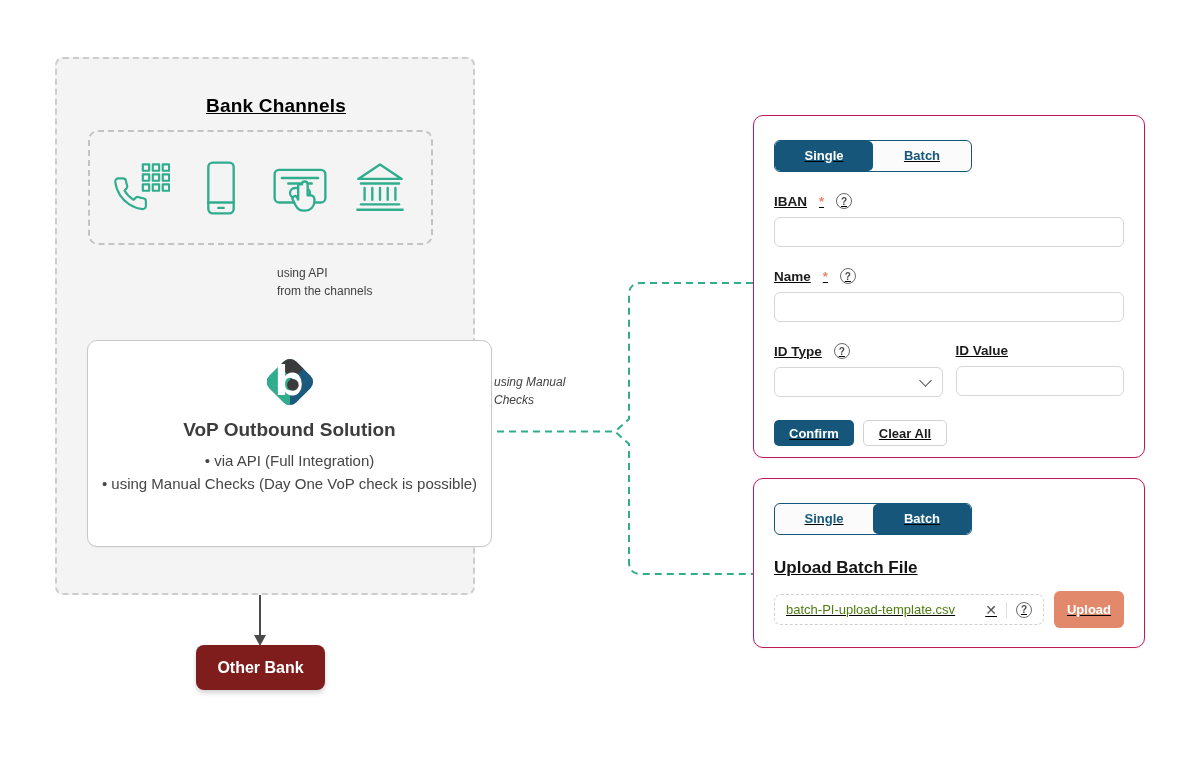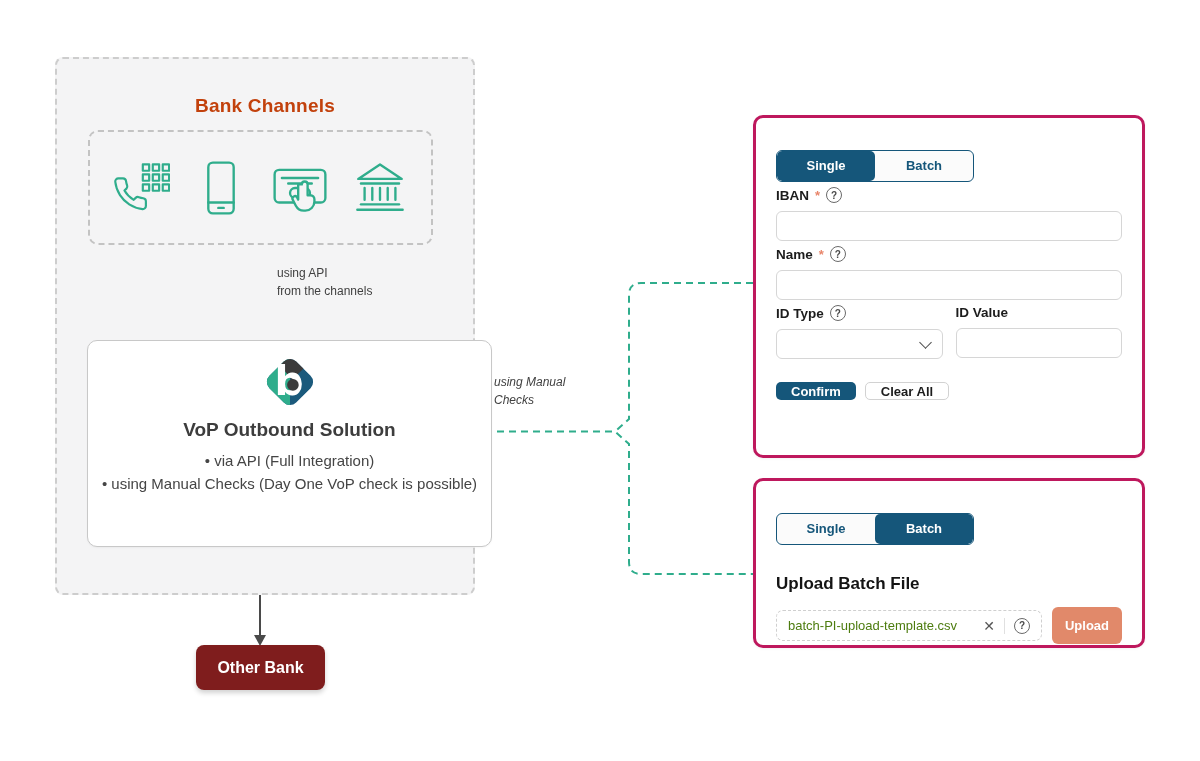--- a/index.html
+++ b/index.html
@@ -2,22 +2,22 @@
 <html><head>
 <meta charset="utf-8">
 <style>
   html,body{margin:0;padding:0;background:#fff;font-family:"Liberation Sans",sans-serif;}
   .canvas{position:relative;width:1200px;height:761px;background:#fff;overflow:hidden;}
   .overlay{position:absolute;left:0;top:0;width:1200px;height:761px;pointer-events:none;}
 
   
   .outer-box{position:absolute;left:55px;top:57px;width:416px;height:534px;background:#f4f4f5;
              border:2px dashed #cdcdcd;border-radius:8px;}
-  .bc-title{position:absolute;left:0;top:36px;width:100%;text-align:center;font-size:19px;
-            font-weight:700;color:#c2410c;letter-spacing:.2px;}
+  .bc-title{position:absolute;left:11px;top:36px;width:100%;text-align:center;font-size:19px;
+            font-weight:700;color:#000000;letter-spacing:.2px;text-decoration:underline;}
   .channels-box{position:absolute;left:31px;top:71px;width:341px;height:111px;
                 border:2px dashed #c3c3c3;border-radius:10px;display:flex;align-items:center;
                 justify-content:space-evenly;}
   .chan-icon{width:58px;height:58px;}
 
   .vop-box{position:absolute;left:30px;top:281px;width:405px;height:207px;background:#fff;
            border:1.5px solid #c8c8c8;border-radius:10px;text-align:center;
            box-shadow:0 1px 2px rgba(0,0,0,.04);box-sizing:border-box;}
   .vop-logo{margin-top:10px;}
   .vop-title{font-size:19px;font-weight:700;color:#3d3d3d;margin-top:2px;}
@@ -26,53 +26,53 @@
 
   .flow-label{position:absolute;font-size:12px;color:#414141;line-height:1.5;}
   .api-label{left:277px;top:264px;}
   .manual-label{left:494px;top:373px;font-style:italic;}
 
   .other-bank{position:absolute;left:196px;top:645px;width:129px;height:45px;background:#7f1d1d;
               border-radius:8px;color:#fff;font-size:16px;font-weight:600;display:flex;
               align-items:center;justify-content:center;box-shadow:0 3px 5px rgba(0,0,0,.18);}
 
   
-  .panel{position:absolute;left:753px;width:392px;background:#fff;border:3px solid #be185d;
+  .panel{position:absolute;left:753px;width:392px;background:#fff;border:1px solid #be185d;
          border-radius:10px;box-shadow:0 1px 3px rgba(0,0,0,.05);box-sizing:border-box;
-         padding:32px 20px;}
+         padding:24px 20px;text-decoration:underline;}
   .panel1{top:115px;height:343px;}
   .panel2{top:478px;height:170px;}
 
   .tabgroup{display:flex;width:196px;border:1px solid #15567A;border-radius:6px;overflow:hidden;
             background:#fbfbfb;}
   .tab{flex:1;height:30px;line-height:30px;text-align:center;font-size:13px;font-weight:700;
        color:#15567A;cursor:pointer;box-sizing:border-box;}
   .tab.active{background:#15567A;color:#fff;border-radius:5px;}
 
-  .lbl-row{display:flex;align-items:center;gap:6px;margin-top:5px;margin-bottom:8px;}
+  .lbl-row{display:flex;align-items:center;gap:12px;margin-top:21px;margin-bottom:8px;}
   .lbl{font-size:13.5px;font-weight:700;color:#1c1c1c;}
   .req{color:#E8856A;font-weight:700;font-size:13px;}
   .help{width:16px;height:16px;border:1.4px solid #6a6a6a;border-radius:50%;display:inline-flex;
         align-items:center;justify-content:center;font-size:10px;color:#4a4a4a;font-weight:700;
         box-sizing:border-box;cursor:pointer;flex:0 0 auto;}
   .input{width:100%;height:30px;border:1px solid #d6d6d6;border-radius:6px;box-sizing:border-box;
          padding:0 10px;font-size:13px;color:#222;background:#fff;outline:none;font-family:inherit;}
   .two-col{display:flex;gap:13px;}
   .col{width:170px;}
   .select{height:30px;border:1px solid #d6d6d6;border-radius:6px;display:flex;align-items:center;
           justify-content:flex-end;padding:0 12px;box-sizing:border-box;cursor:pointer;background:#fff;}
   .chev{width:8px;height:8px;border-right:1.6px solid #4a4a4a;border-bottom:1.6px solid #4a4a4a;
         transform:rotate(45deg);margin-top:-4px;}
   .btn-row{display:flex;gap:9px;margin-top:23px;}
-  .btn{height:18px;padding:0 15px;border-radius:5px;font-size:13px;font-weight:700;border:none;
+  .btn{height:26px;padding:0 15px;border-radius:5px;font-size:13px;font-weight:700;border:none;
        cursor:pointer;font-family:inherit;}
   .btn.primary{background:#15567A;color:#fff;}
   .btn.ghost{background:#fff;color:#1c1c1c;border:1px solid #d2d2d2;}
 
-  .upload-heading{font-size:17px;font-weight:700;color:#141414;margin-top:29px;}
+  .upload-heading{font-size:17px;font-weight:700;color:#141414;margin-top:23px;}
   .file-row{display:flex;gap:10px;margin-top:13px;align-items:center;}
   .file-field{flex:1;height:31px;border:1.6px dashed #cfcfcf;border-radius:7px;display:flex;
               align-items:center;padding:0 11px;box-sizing:border-box;gap:9px;background:#fff;cursor:pointer;}
   .file-name{flex:1;font-size:13px;color:#4d7c0f;white-space:nowrap;}
   .x-icon{font-size:14px;color:#555;cursor:pointer;line-height:1;}
   .vdiv{width:1px;height:16px;background:#e0e0e0;}
   .btn.upload{background:#E1896A;color:#fff;height:37px;border-radius:6px;padding:0 13px;font-weight:600;}
 </style>
 </head>
 <body>

